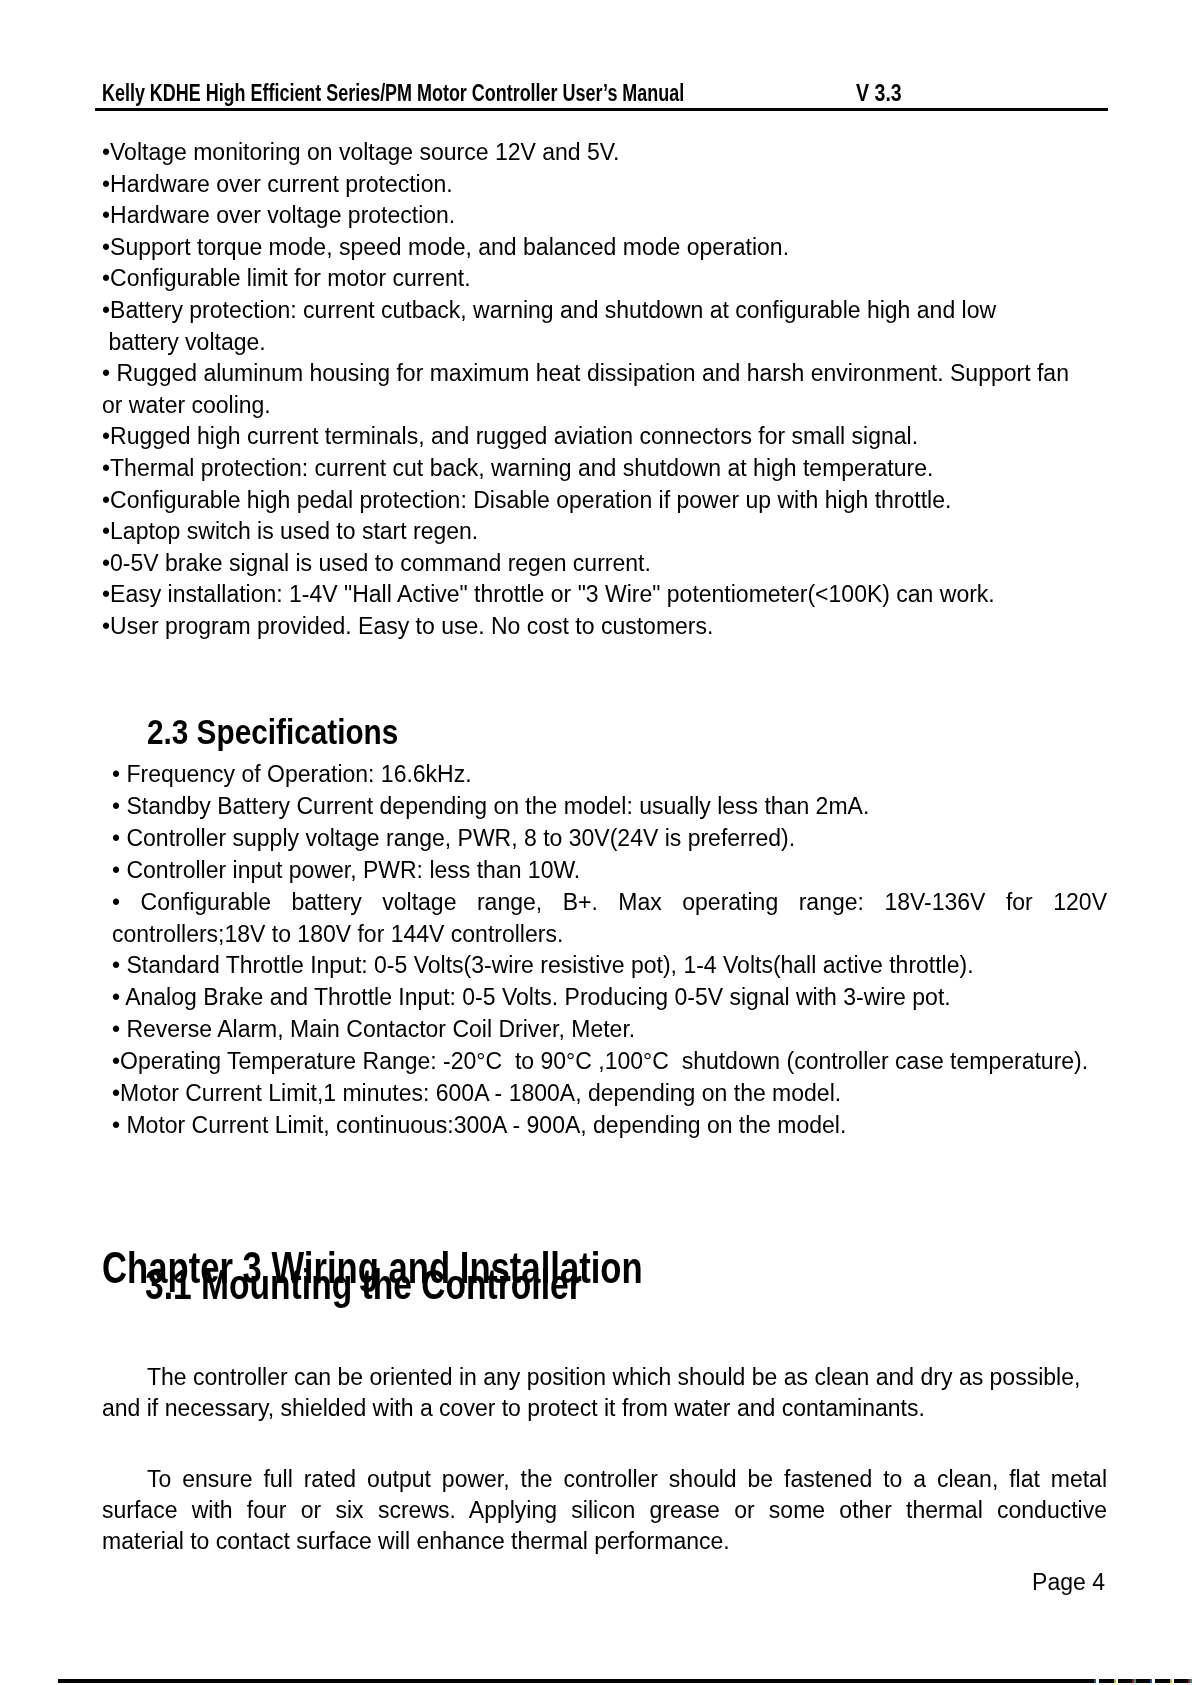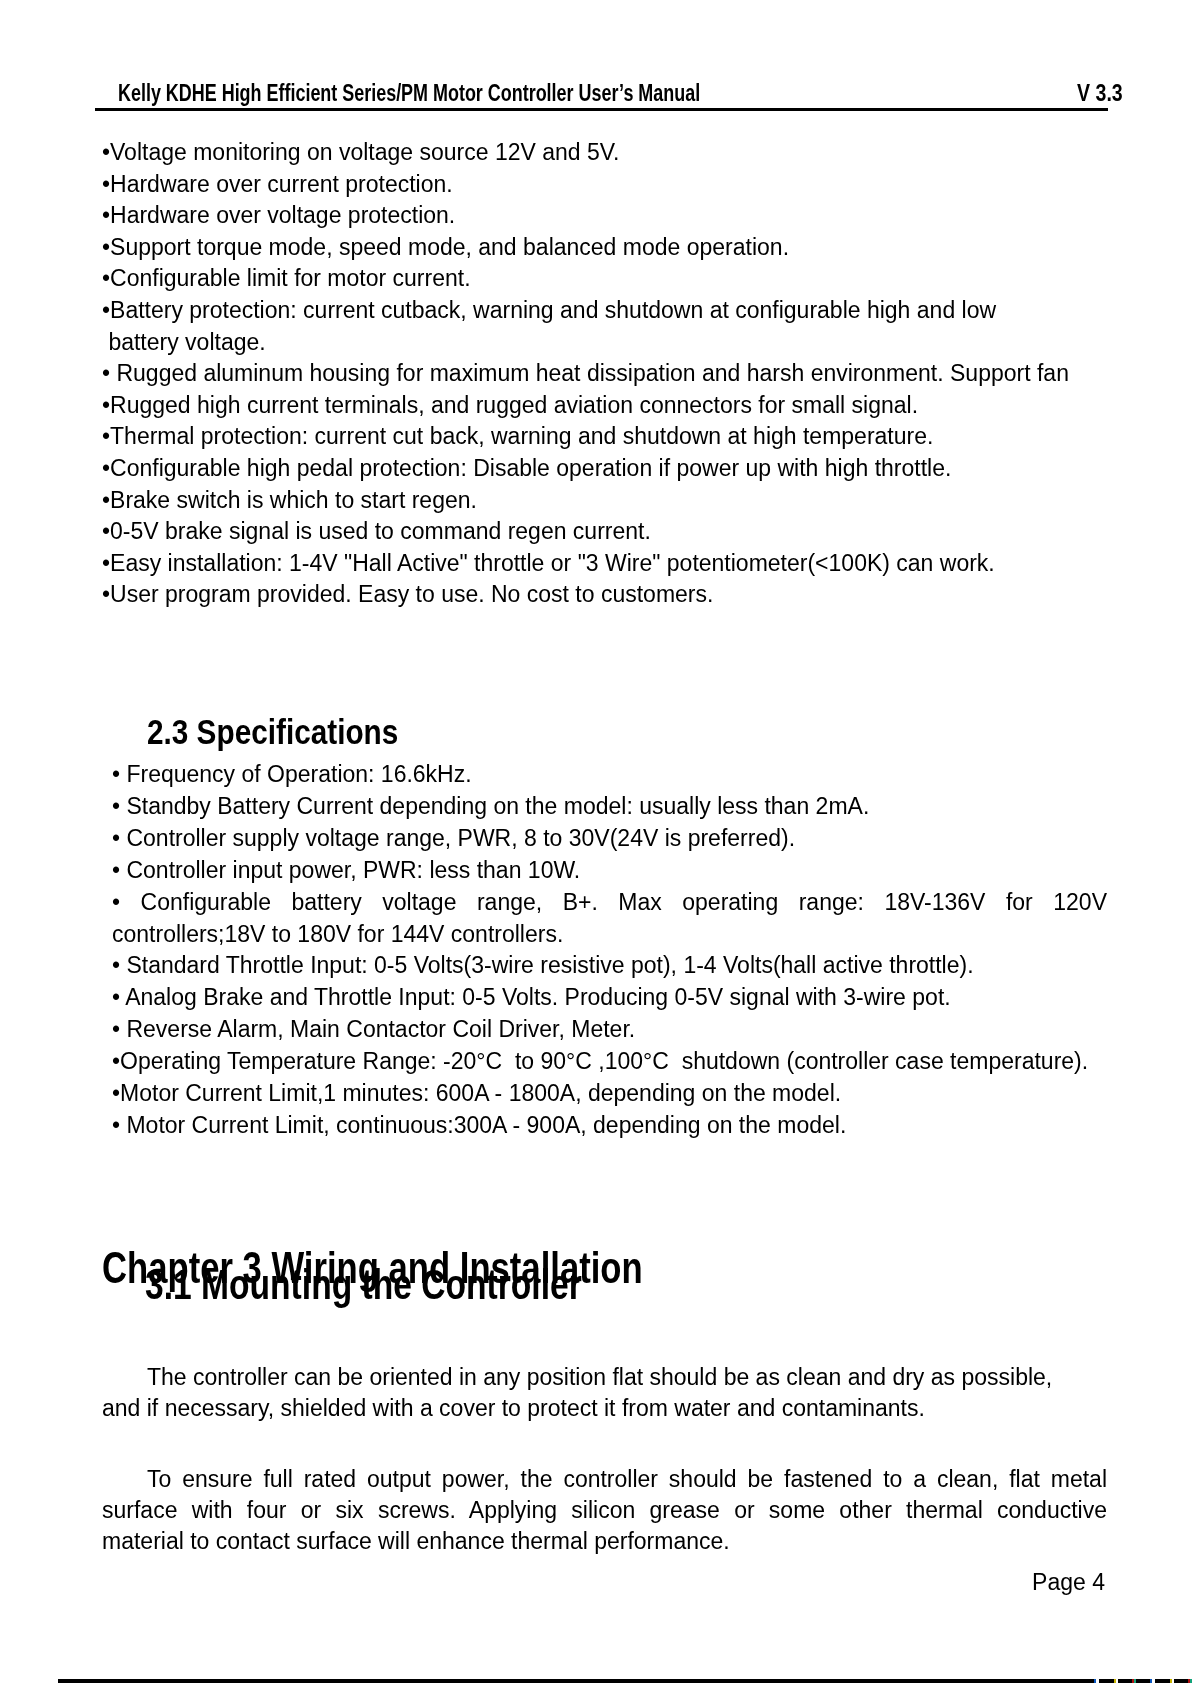--- a/index.html
+++ b/index.html
@@ -7,22 +7,22 @@
     position:relative;
     width:1192px;height:1685px;
     background:#ffffff;
     font-family:"Liberation Sans","DejaVu Sans",sans-serif;
     color:#000;
     overflow:hidden;
     margin:0 auto;
   }
   
   .hdr{
-    position:absolute;left:118px;top:80px;width:1005px;
-    display:flex;justify-content:space-between;align-items:flex-end;
+    position:absolute;left:102px;top:80px;width:1005px;
+    display:flex;justify-content:flex-start;align-items:flex-end;
     font-weight:bold;font-size:23px;line-height:26px;white-space:nowrap;text-decoration:underline;
   }
   .hdr .title-inner{display:inline-block;transform:scaleX(0.78);transform-origin:left center;}
   .hdr .ver-inner{display:inline-block;transform:scaleX(0.85);transform-origin:right center;}
   .hdr-rule{position:absolute;left:95px;top:108px;width:1013px;height:2.5px;background:#000;}
 
   
   .lines{position:absolute;font-size:23px;}
   .ln{white-space:pre;line-height:31.6px;}
   .ln.justify{white-space:normal;text-align:justify;text-align-last:justify;}
@@ -66,24 +66,25 @@
   <div class="lines features">
 
   <div class="ln">•Voltage monitoring on voltage source 12V and 5V.</div>
       <div class="ln">•Hardware over current protection.</div>
       <div class="ln">•Hardware over voltage protection.</div>
       <div class="ln">•Support torque mode, speed mode, and balanced mode operation.</div>
       <div class="ln">•Configurable limit for motor current.</div>
       <div class="ln">•Battery protection: current cutback, warning and shutdown at configurable high and low</div>
       <div class="ln"> battery voltage.</div>
       <div class="ln">• Rugged aluminum housing for maximum heat dissipation and harsh environment. Support fan</div>
+      <div class="ln">or water cooling.</div>
       <div class="ln">•Rugged high current terminals, and rugged aviation connectors for small signal.</div>
       <div class="ln">•Thermal protection: current cut back, warning and shutdown at high temperature.</div>
       <div class="ln">•Configurable high pedal protection: Disable operation if power up with high throttle.</div>
-      <div class="ln">•Brake switch is which to start regen.</div>
+      <div class="ln">•Laptop switch is used to start regen.</div>
       <div class="ln">•0-5V brake signal is used to command regen current.</div>
       <div class="ln">•Easy installation: 1-4V "Hall Active" throttle or "3 Wire" potentiometer(&lt;100K) can work.</div>
       <div class="ln">•User program provided. Easy to use. No cost to customers.</div>
     </div>
 
   <div class="h-spec">
     <span class="hx">2.3 Specifications</span>
   </div>
 
   <div class="lines specs">
@@ -105,21 +106,21 @@
   <div class="h-chapter">
     <span class="hx">Chapter 3 Wiring and Installation</span>
   </div>
 
   <div class="h-31">
     <span class="hx">3.1 Mounting the Controller</span>
   </div>
 
   <div class="lines body31">
 
-  <div class="ln" style="padding-left: 45px;">The controller can be oriented in any position flat should be as clean and dry as possible,</div>
+  <div class="ln" style="padding-left: 45px;">The controller can be oriented in any position which should be as clean and dry as possible,</div>
       <div class="ln">and if necessary, shielded with a cover to protect it from water and contaminants.</div>
       <div class="ln justify" style="padding-left: 45px; margin-top: 40px;">To ensure full rated output power, the controller should be fastened to a clean, flat metal</div>
       <div class="ln justify">surface with four or six screws. Applying silicon grease or some other thermal conductive</div>
       <div class="ln">material to contact surface will enhance thermal performance.</div>
     </div>
 
   <div class="page-num">Page 4</div>
 
   <div class="btm-rule"></div>
   <div class="scan-art"></div>

